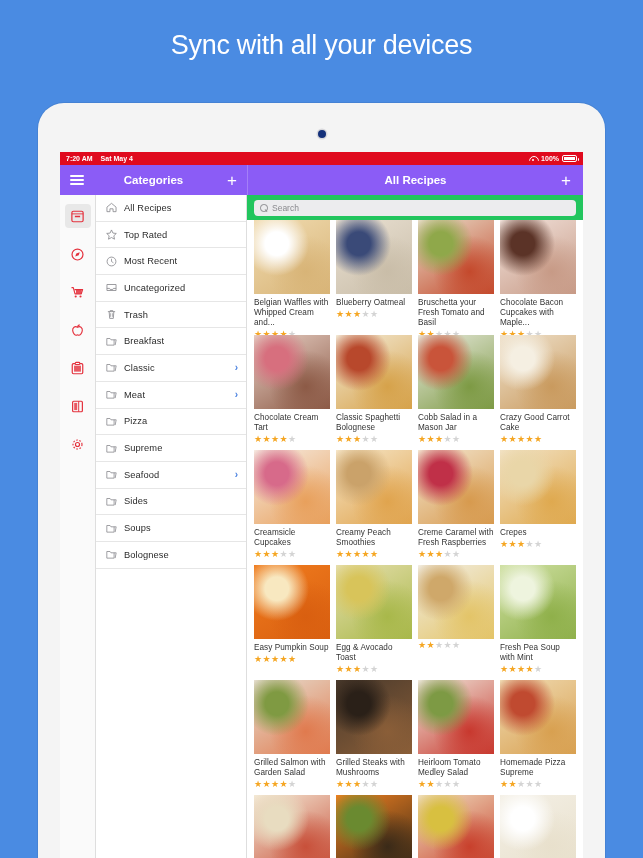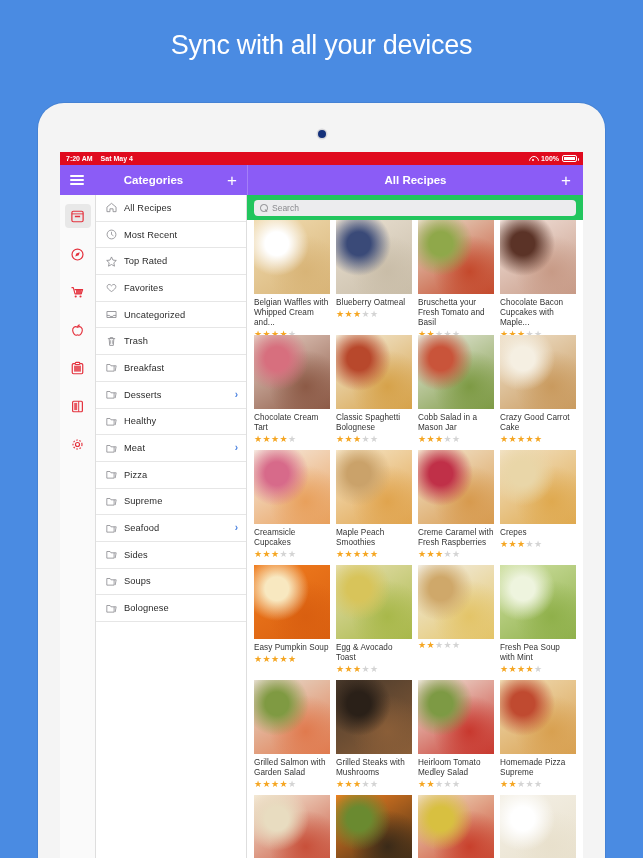--- a/index.html
+++ b/index.html
@@ -276,44 +276,36 @@
             <svg width="13" height="13" viewBox="0 0 20 20">
                 <path d="M3 9.4 L10 3.6 L17 9.4 V16.4 H12.4 V12 H7.6 V16.4 H3 Z" fill="none" stroke="#8b8b90" stroke-width="1.3" stroke-linejoin="round"></path>
               </svg>
           </span>
           <span class="lbl">All Recipes</span>
         </div>
 
         <div class="cat">
           <span class="ico">
             <svg width="13" height="13" viewBox="0 0 20 20">
+                <path d="M10 3 L12.2 7.8 L17.4 8.4 L13.6 12 L14.6 17.2 L10 14.6 L5.4 17.2 L6.4 12 L2.6 8.4 L7.8 7.8 Z" fill="none" stroke="#8b8b90" stroke-width="1.3" stroke-linejoin="round"></path>
+              </svg>
+          </span>
+          <span class="lbl">Top Rated</span>
+        </div>
+
+        <div class="cat">
+          <span class="ico">
+            <svg width="13" height="13" viewBox="0 0 20 20">
                 <circle cx="10" cy="10" r="6.8" fill="none" stroke="#8b8b90" stroke-width="1.3"></circle>
                 <path d="M10 5.8 V10 L13 12" fill="none" stroke="#8b8b90" stroke-width="1.2"></path>
               </svg>
           </span>
           <span class="lbl">Most Recent</span>
         </div>
 
-        <div class="cat">
-          <span class="ico">
-            <svg width="13" height="13" viewBox="0 0 20 20">
-                <path d="M10 3 L12.2 7.8 L17.4 8.4 L13.6 12 L14.6 17.2 L10 14.6 L5.4 17.2 L6.4 12 L2.6 8.4 L7.8 7.8 Z" fill="none" stroke="#8b8b90" stroke-width="1.3" stroke-linejoin="round"></path>
-              </svg>
-          </span>
-          <span class="lbl">Top Rated</span>
-        </div>
-
-        <div class="cat">
-          <span class="ico">
-            <svg width="13" height="13" viewBox="0 0 20 20">
-                <path d="M10 16.2 C4 12.4 2.6 9.6 3.6 7.2 C4.6 4.8 8 4.6 10 7.4 C12 4.6 15.4 4.8 16.4 7.2 C17.4 9.6 16 12.4 10 16.2 Z" fill="none" stroke="#8b8b90" stroke-width="1.3" stroke-linejoin="round"></path>
-              </svg>
-          </span>
-          <span class="lbl">Favorites</span>
-        </div>
 
         <div class="cat">
           <span class="ico">
             <svg width="13" height="13" viewBox="0 0 20 20">
                 <path d="M3 5.4 h14 v9.2 h-14 z M3 11.4 h4 l1 1.6 h4 l1 -1.6 h4" fill="none" stroke="#8b8b90" stroke-width="1.3" stroke-linejoin="round"></path>
               </svg>
           </span>
           <span class="lbl">Uncategorized</span>
         </div>
 
@@ -335,32 +327,24 @@
           </span>
           <span class="lbl">Breakfast</span>
         </div>
 
         <div class="cat">
           <span class="ico">
             <svg width="13" height="13" viewBox="0 0 20 20">
                 <path d="M2.8 5.4 h5 l1.4 2 h4.8 v8.2 h-11.2 z M13.8 7.4 l3.4 0 l-1.6 8.2" fill="none" stroke="#8b8b90" stroke-width="1.25" stroke-linejoin="round"></path>
               </svg>
           </span>
-          <span class="lbl">Desserts</span>
+          <span class="lbl">Classic</span>
           <span class="chev">›</span>
         </div>
 
-        <div class="cat">
-          <span class="ico">
-            <svg width="13" height="13" viewBox="0 0 20 20">
-                <path d="M2.8 5.4 h5 l1.4 2 h4.8 v8.2 h-11.2 z M13.8 7.4 l3.4 0 l-1.6 8.2" fill="none" stroke="#8b8b90" stroke-width="1.25" stroke-linejoin="round"></path>
-              </svg>
-          </span>
-          <span class="lbl">Healthy</span>
-        </div>
 
         <div class="cat">
           <span class="ico">
             <svg width="13" height="13" viewBox="0 0 20 20">
                 <path d="M2.8 5.4 h5 l1.4 2 h4.8 v8.2 h-11.2 z M13.8 7.4 l3.4 0 l-1.6 8.2" fill="none" stroke="#8b8b90" stroke-width="1.25" stroke-linejoin="round"></path>
               </svg>
           </span>
           <span class="lbl">Meat</span>
           <span class="chev">›</span>
         </div>
@@ -470,21 +454,21 @@
               <div class="ctitle">Crazy Good Carrot Cake</div>
               <div class="stars"><span class="on">★</span><span class="on">★</span><span class="on">★</span><span class="on">★</span><span class="on">★</span></div>
             </div>
             <div class="card">
               <div class="thumb" style="background: radial-gradient(circle at 30% 32%, rgb(215, 106, 138) 0%, rgb(215, 106, 138) 16%, transparent 44%), radial-gradient(circle at 68% 70%, rgb(232, 160, 92) 0%, transparent 50%), linear-gradient(150deg, rgb(246, 236, 226) 0%, rgb(232, 160, 92) 100%);"></div>
               <div class="ctitle">Creamsicle Cupcakes</div>
               <div class="stars"><span class="on">★</span><span class="on">★</span><span class="on">★</span><span class="off">★</span><span class="off">★</span></div>
             </div>
             <div class="card">
               <div class="thumb" style="background: radial-gradient(circle at 30% 32%, rgb(202, 162, 106) 0%, rgb(202, 162, 106) 16%, transparent 44%), radial-gradient(circle at 68% 70%, rgb(224, 164, 78) 0%, transparent 50%), linear-gradient(150deg, rgb(246, 230, 200) 0%, rgb(224, 164, 78) 100%);"></div>
-              <div class="ctitle">Maple Peach Smoothies</div>
+              <div class="ctitle">Creamy Peach Smoothies</div>
               <div class="stars"><span class="on">★</span><span class="on">★</span><span class="on">★</span><span class="on">★</span><span class="on">★</span></div>
             </div>
             <div class="card">
               <div class="thumb" style="background: radial-gradient(circle at 30% 32%, rgb(192, 48, 72) 0%, rgb(192, 48, 72) 16%, transparent 44%), radial-gradient(circle at 68% 70%, rgb(215, 154, 78) 0%, transparent 50%), linear-gradient(150deg, rgb(243, 230, 208) 0%, rgb(215, 154, 78) 100%);"></div>
               <div class="ctitle">Creme Caramel with Fresh Raspberries</div>
               <div class="stars"><span class="on">★</span><span class="on">★</span><span class="on">★</span><span class="off">★</span><span class="off">★</span></div>
             </div>
             <div class="card">
               <div class="thumb" style="background: radial-gradient(circle at 30% 32%, rgb(233, 214, 168) 0%, rgb(233, 214, 168) 16%, transparent 44%), radial-gradient(circle at 68% 70%, rgb(223, 169, 79) 0%, transparent 50%), linear-gradient(150deg, rgb(242, 226, 196) 0%, rgb(223, 169, 79) 100%);"></div>
               <div class="ctitle">Crepes</div>

